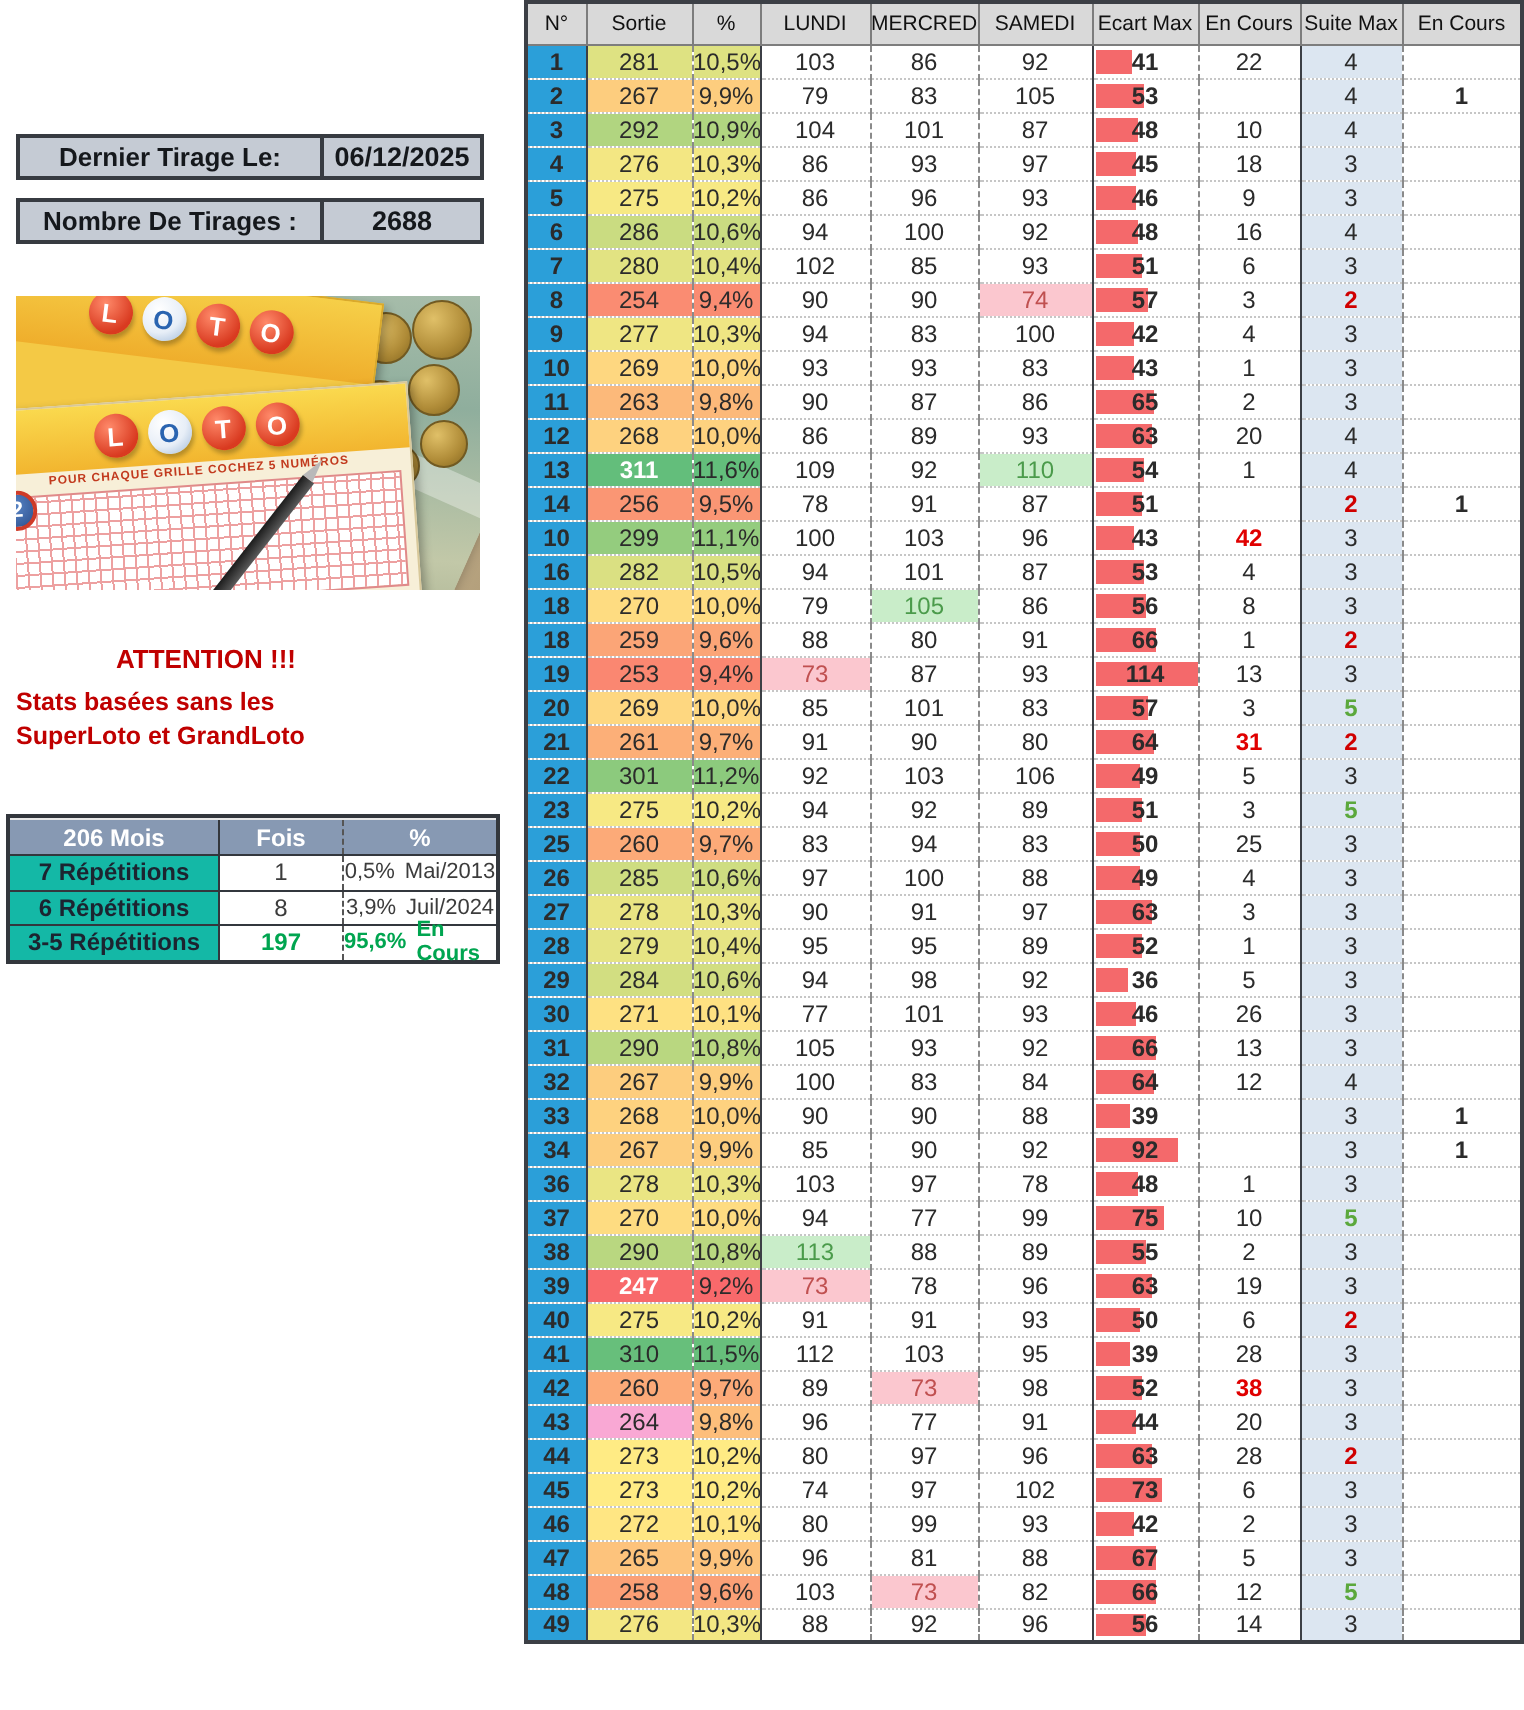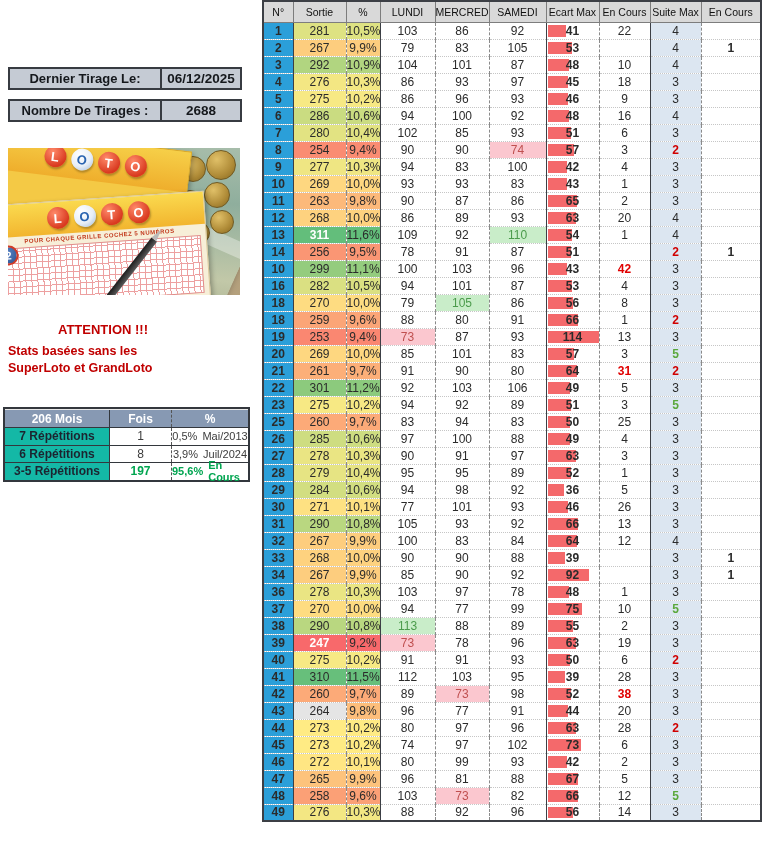--- a/index.html
+++ b/index.html
@@ -695,21 +695,21 @@
             <td class="day bl-s">89</td>
             <td class="day bl-d hl-min">73</td>
             <td class="day bl-d">98</td>
             <td class="c-ecart bl-s"><div class="bar" style="width: 45.614%;"></div><span class="bv">52</span></td>
             <td class="c-ec1 bl-d red">38</td>
             <td class="c-suite bl-s">3</td>
             <td class="c-ec2 bl-d"></td>
           </tr>
           <tr>
             <td class="c-n">43</td>
-            <td class="c-sortie bl-s" style="background: #e5e5e5;">264</td>
+            <td class="c-sortie bl-s" style="background: #f9a8d4;">264</td>
             <td class="c-pct bl-d" style="background: rgb(253, 190, 123);">9,8%</td>
             <td class="day bl-s">96</td>
             <td class="day bl-d">77</td>
             <td class="day bl-d">91</td>
             <td class="c-ecart bl-s"><div class="bar" style="width: 38.5965%;"></div><span class="bv">44</span></td>
             <td class="c-ec1 bl-d">20</td>
             <td class="c-suite bl-s">3</td>
             <td class="c-ec2 bl-d"></td>
           </tr>
           <tr>

